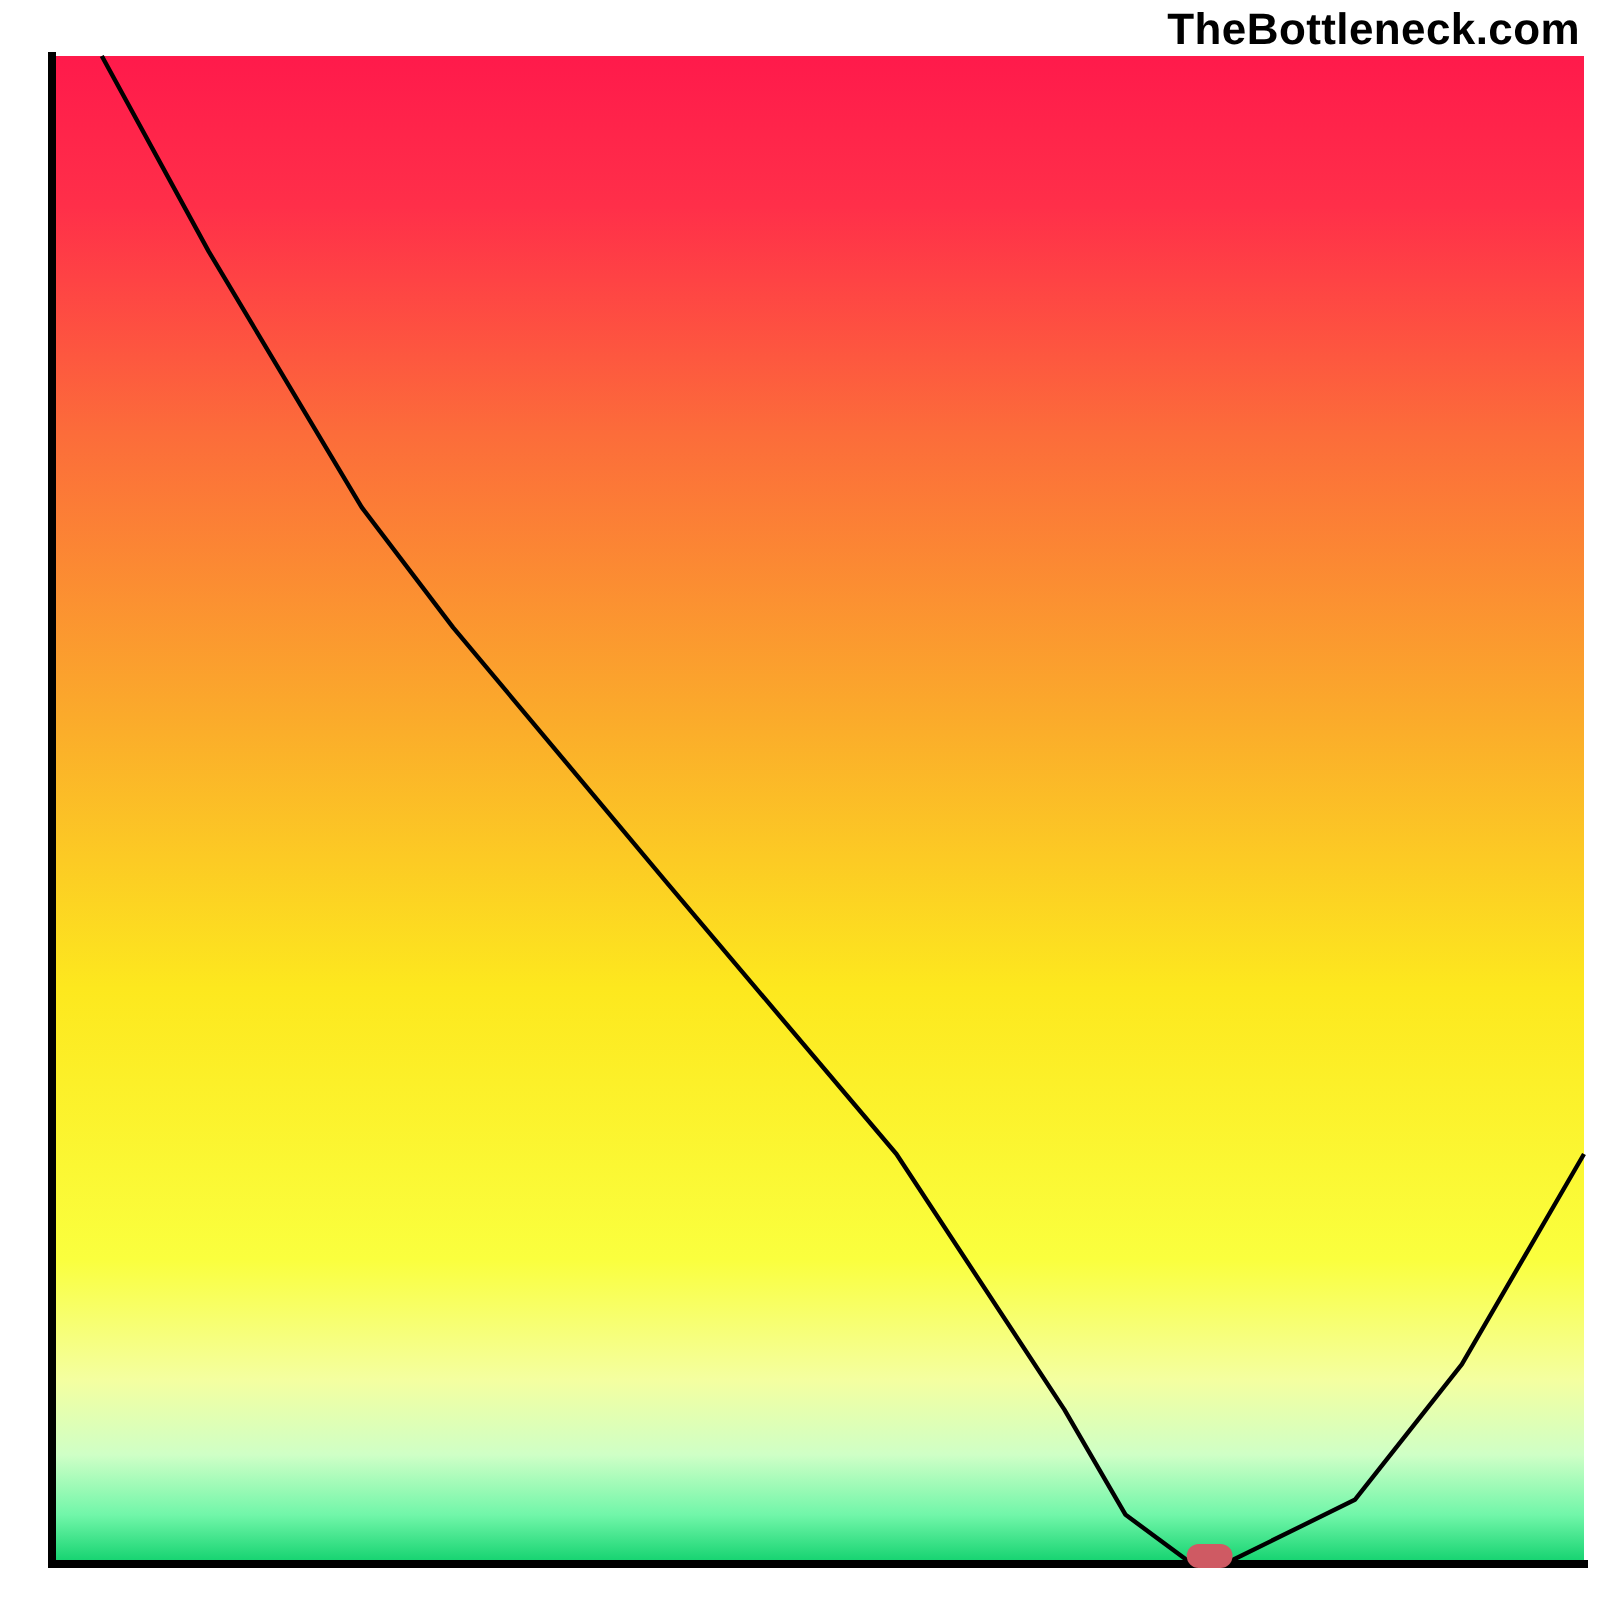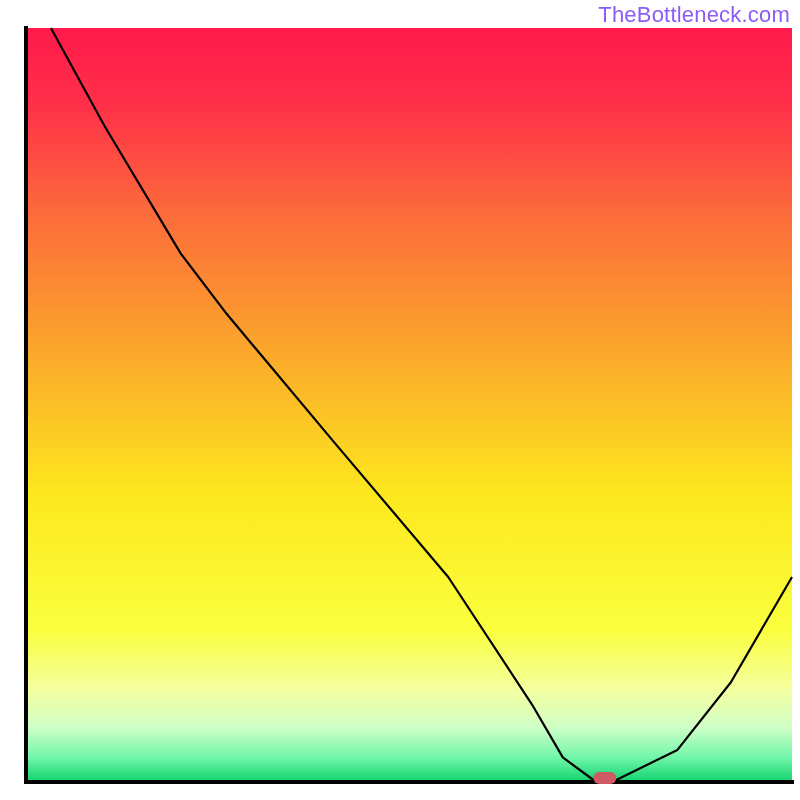--- a/index.html
+++ b/index.html
@@ -13,22 +13,22 @@
   .chart-wrap {
     position: relative;
     width: 800px;
     height: 800px;
   }
   .watermark {
     position: absolute;
     top: 2px;
     right: 10px;
     font-size: 22px;
-    font-weight: 400;
-    color: #8b5cf6;
+    font-weight: 700;
+    color: #000000;
     z-index: 10;
     letter-spacing: 0.2px;
   }
   svg {
     display: block;
   }
 </style>
 </head>
 <body>
 

